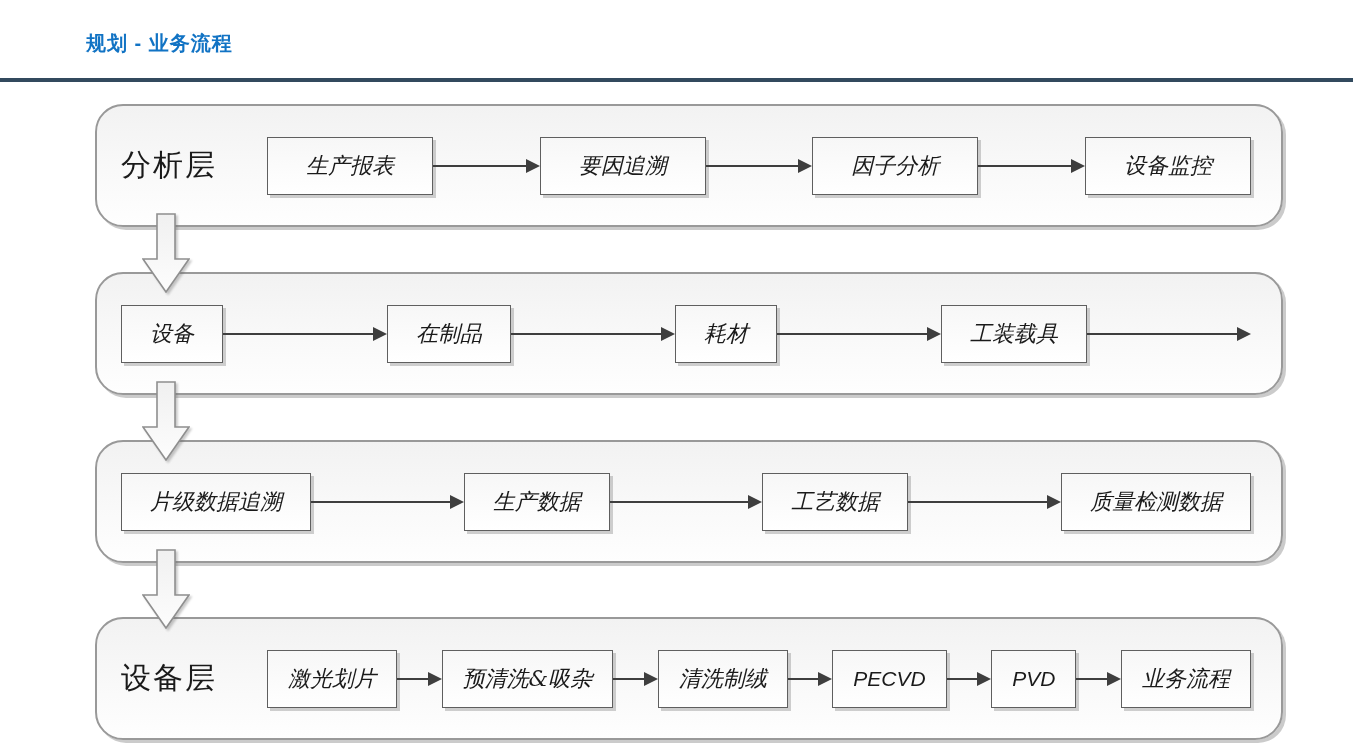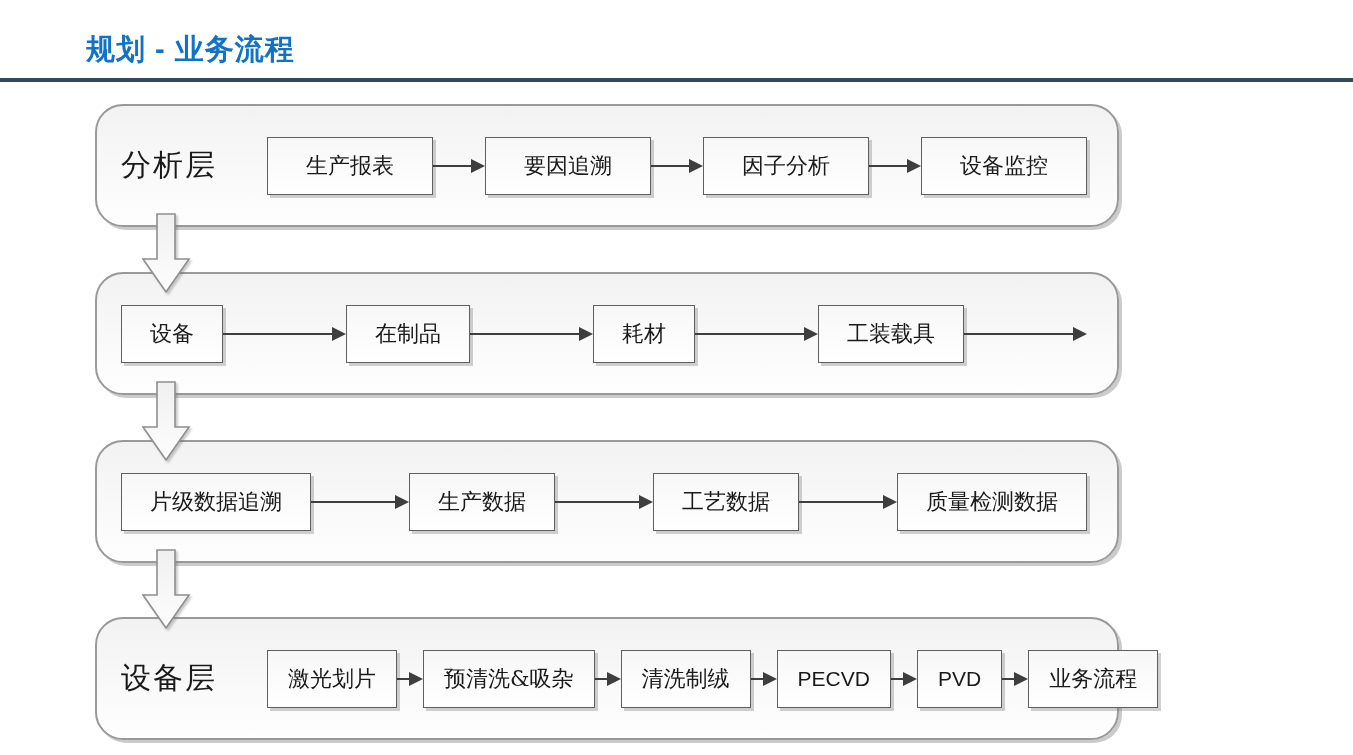--- a/index.html
+++ b/index.html
@@ -12,40 +12,40 @@
     height: 755px;
     background: #ffffff;
     overflow: hidden;
   }
 
   
   .page-title {
     position: absolute;
     left: 86px;
     top: 30px;
-    font-size: 29px;
+    font-size: 20px;
     font-weight: bold;
     letter-spacing: 1px;
     color: #1173c4;
     font-family: "Liberation Sans", sans-serif;
   }
   .header-rule {
     position: absolute;
     left: 0;
     top: 78px;
     width: 100%;
     height: 4px;
     background: #324a5e;
   }
 
   
   .layer {
     position: absolute;
     left: 95px;
-    width: 1024px;
+    width: 1188px;
     height: 123px;
     border: 2px solid #999999;
     border-radius: 28px;
     background: linear-gradient(180deg, #f2f2f2 0%, #f9f9f9 55%, #fefefe 100%);
     box-shadow: 3px 3px 0 rgba(140,140,140,0.45);
     display: flex;
     align-items: center;
     padding: 0 30px 0 24px;
   }
   .layer-1 { top: 104px; }
@@ -59,20 +59,21 @@
     font-size: 30px;
     color: #1a1a1a;
     font-family: "DejaVu Serif", "Liberation Serif", serif;
     letter-spacing: 2px;
     white-space: nowrap;
   }
 
   .flow {
     flex: 1;
     display: flex;
+    font-style: italic;
   }
 
   .node {
     height: 58px;
     padding: 0 28px;
     display: flex;
     align-items: center;
     justify-content: center;
     white-space: nowrap;
     font-size: 22px;

